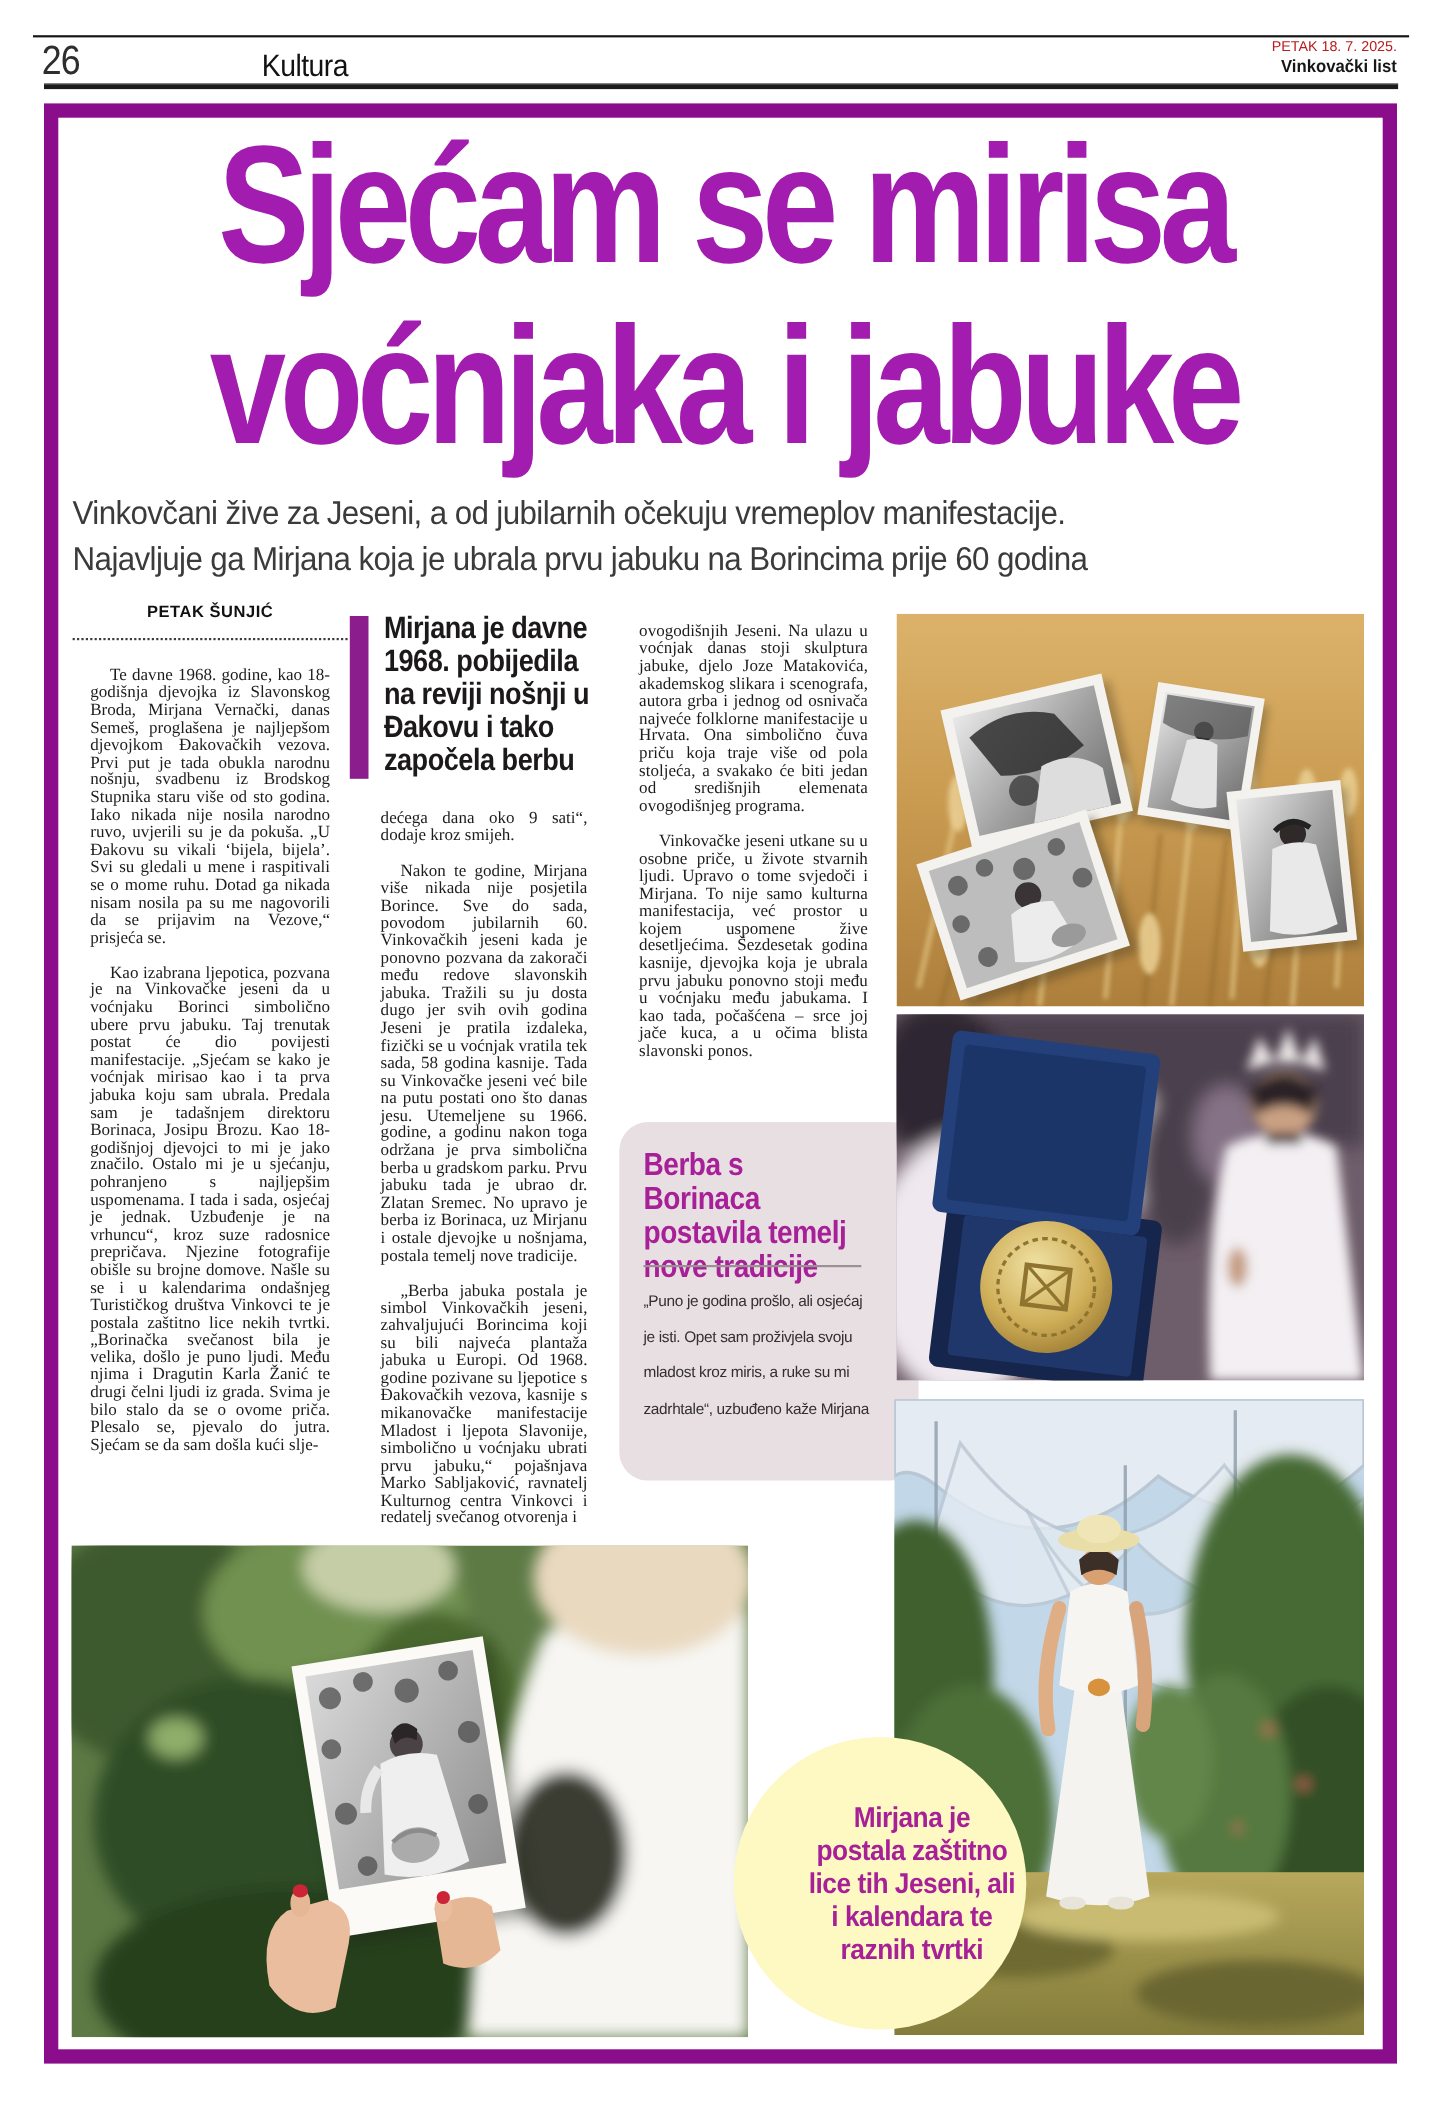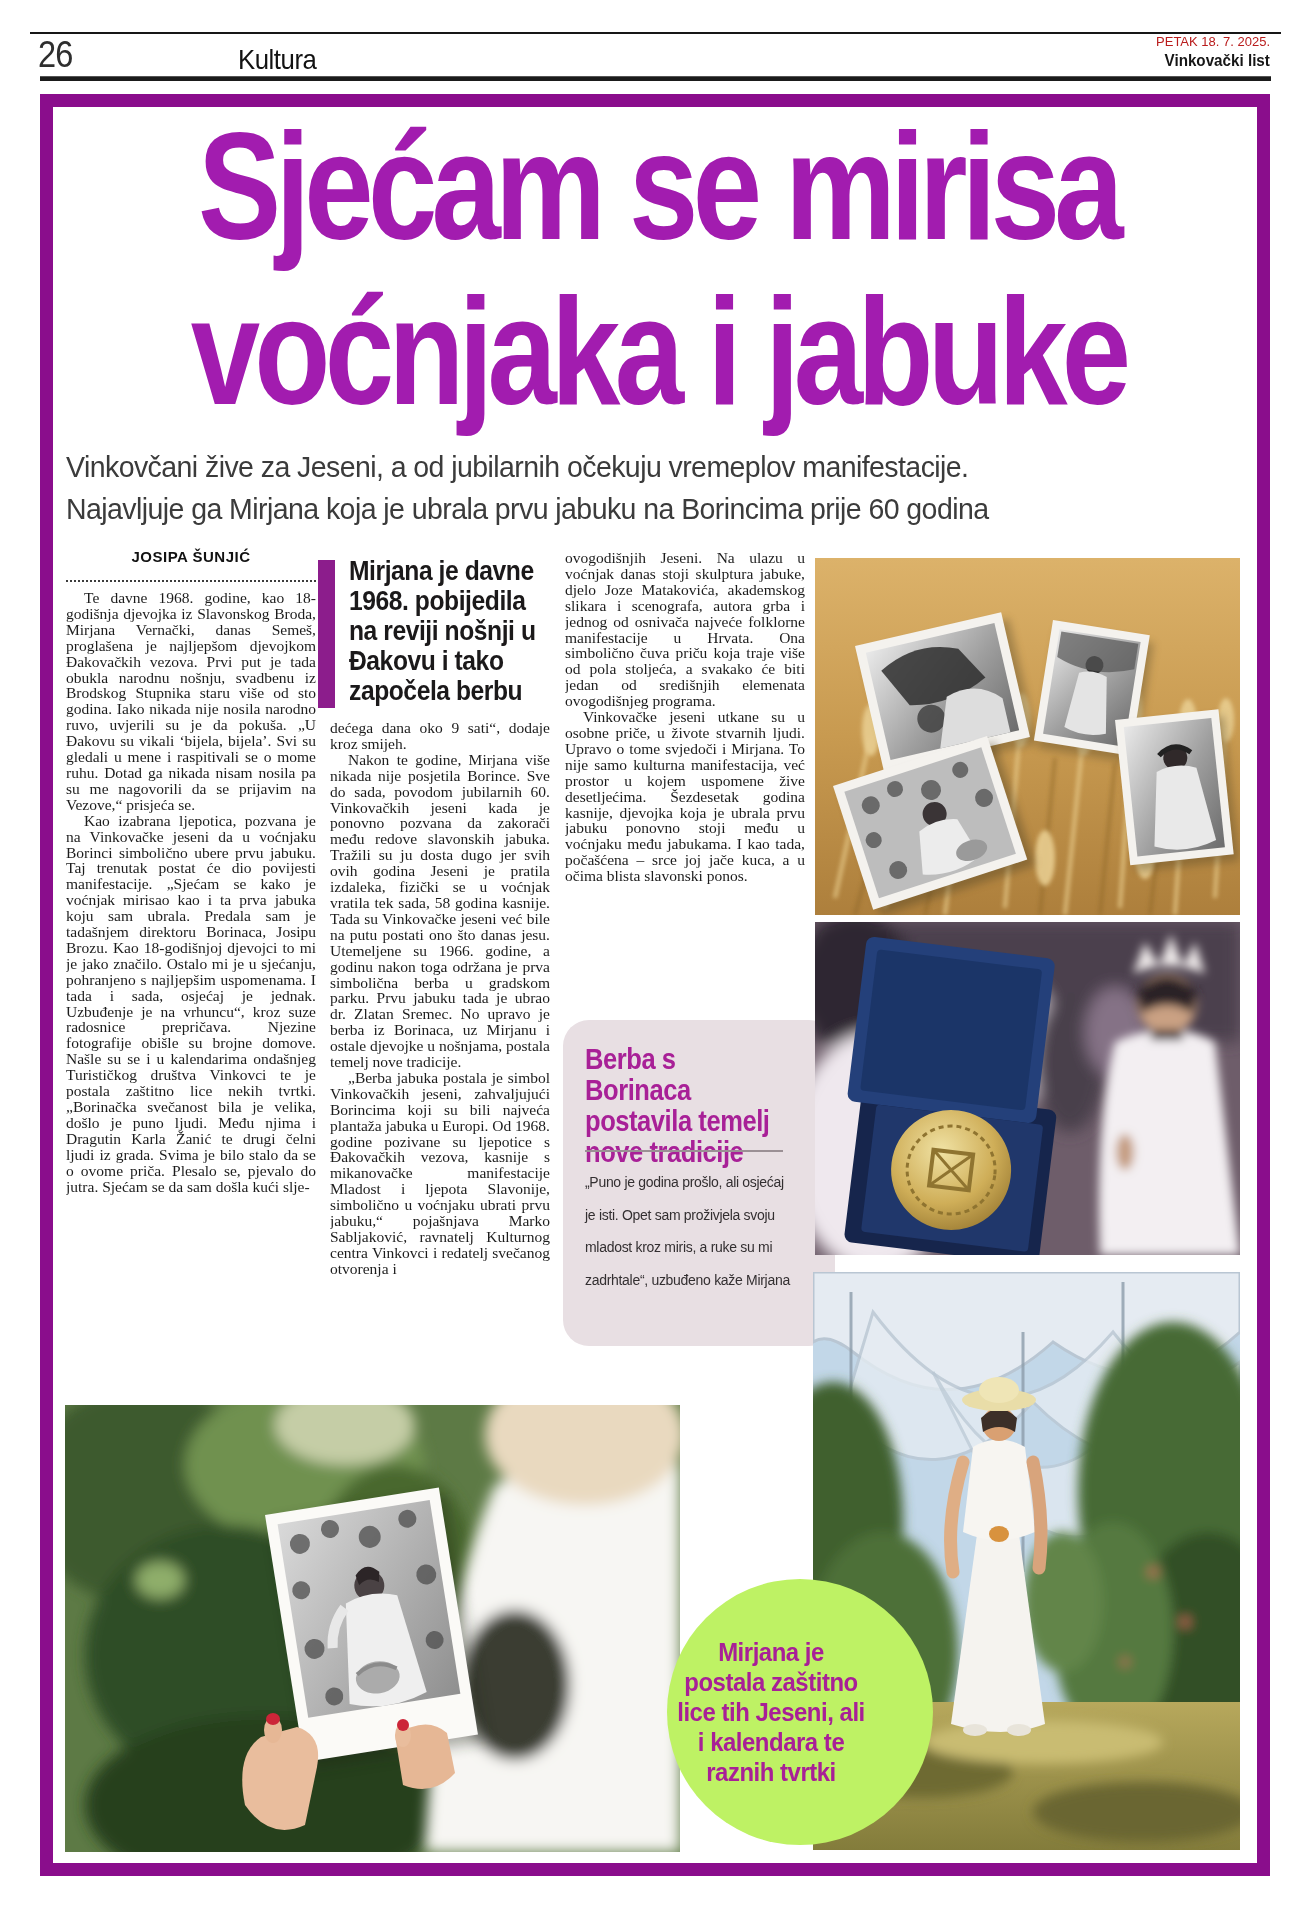--- a/index.html
+++ b/index.html
@@ -29,21 +29,21 @@
   .subtitle{left:66px;width:1140px;font-family:"Liberation Sans",sans-serif;font-size:30px;
             color:#3b3b3b;letter-spacing:-0.6px;transform:scaleX(.95);transform-origin:0 0;white-space:nowrap;}
 
   
   .byline{left:66px;top:548px;width:250px;text-align:center;font-family:"Liberation Sans",sans-serif;
           font-size:15px;font-weight:bold;letter-spacing:.5px;color:#111;}
   .byline-rule{left:66px;top:576px;width:250px;height:4px;border-bottom:2px dotted #3c3c3c;}
 
   
   .bodycol{font-size:15.5px;line-height:15.9px;text-align:justify;color:#1c1c1c;overflow:hidden;}
-  .bodycol p{margin:0;}
+  .bodycol p{margin:16px;}
   .bodycol p.ind{text-indent:18px;}
   .col1{left:66px;top:590px;width:250px;height:802px;}
   .col2{left:330px;top:720px;width:220px;height:676px;}
   .col3{left:565px;top:550px;width:240px;height:462px;}
 
   
   .pq-bar{left:318px;top:560px;width:17px;height:148px;background:#8c1d8c;}
   .pull-quote{left:349px;top:556px;width:235px;font-family:"Liberation Sans",sans-serif;
               font-weight:bold;font-size:28px;line-height:30px;color:#1b191a;letter-spacing:-0.5px;
               transform:scaleX(.88);transform-origin:0 0;}
@@ -51,22 +51,22 @@
   
   .info-box{left:563px;top:1020px;width:272px;height:326px;background:#e8dfe3;border-radius:26px;}
   .info-title{left:22px;top:24px;width:228px;font-family:"Liberation Sans",sans-serif;font-weight:bold;
               font-size:29px;line-height:31px;color:#a82097;letter-spacing:-0.5px;
               transform:scaleX(.88);transform-origin:0 0;}
   .info-rule{left:22px;top:130px;width:198px;height:2px;background:#9b9095;}
   .info-quote{left:22px;top:146px;width:206px;font-family:"Liberation Sans",sans-serif;
               font-size:14px;line-height:32.5px;color:#332f31;letter-spacing:-0.3px;}
 
   
-  .circle-note{left:667px;top:1579px;width:266px;height:266px;border-radius:50%;background:#bef264;
-               display:flex;align-items:center;justify-content:flex-start;}
+  .circle-note{left:667px;top:1579px;width:266px;height:266px;border-radius:50%;background:#fef9c3;
+               display:flex;align-items:center;justify-content:flex-end;}
   .circle-text{width:208px;text-align:center;font-family:"Liberation Sans",sans-serif;font-weight:bold;
                font-size:26px;line-height:30px;color:#a82097;letter-spacing:-0.5px;
                transform:scaleX(.92);}
 
   .photo{display:block;}
 </style>
 </head>
 <body>
 
 <div class="page">
@@ -81,21 +81,21 @@
   <div class="abs frame"></div>
 
   <div class="abs headline">
     <div class="hl-line">Sjećam se mirisa</div>
     <div class="hl-line">voćnjaka i jabuke</div>
   </div>
 
   <div class="abs subtitle" style="top:450px;">Vinkovčani žive za Jeseni, a od jubilarnih očekuju vremeplov manifestacije.</div>
   <div class="abs subtitle" style="top:492px;">Najavljuje ga Mirjana koja je ubrala prvu jabuku na Borincima prije 60 godina</div>
 
-  <div class="abs byline">JOSIPA ŠUNJIĆ</div>
+  <div class="abs byline">PETAK ŠUNJIĆ</div>
   <div class="abs byline-rule"></div>
 
   <div class="abs bodycol col1">
     <p class="ind">Te davne 1968. godine, kao 18-godišnja djevojka iz Slavonskog Broda, Mirjana Vernački, danas Semeš, proglašena je najljepšom djevojkom Đakovačkih vezova. Prvi put je tada obukla narodnu nošnju, svadbenu iz Brodskog Stupnika staru više od sto godina. Iako nikada nije nosila narodno ruvo, uvjerili su je da pokuša. „U Đakovu su vikali ‘bijela, bijela’. Svi su gledali u mene i raspitivali se o mome ruhu. Dotad ga nikada nisam nosila pa su me nagovorili da se prijavim na Vezove,“ prisjeća se.</p>
     <p class="ind">Kao izabrana ljepotica, pozvana je na Vinkovačke jeseni da u voćnjaku Borinci simbolično ubere prvu jabuku. Taj trenutak postat će dio povijesti manifestacije. „Sjećam se kako je voćnjak mirisao kao i ta prva jabuka koju sam ubrala. Predala sam je tadašnjem direktoru Borinaca, Josipu Brozu. Kao 18-godišnjoj djevojci to mi je jako značilo. Ostalo mi je u sjećanju, pohranjeno s najljepšim uspomenama. I tada i sada, osjećaj je jednak. Uzbuđenje je na vrhuncu“, kroz suze radosnice prepričava. Njezine fotografije obišle su brojne domove. Našle su se i u kalendarima ondašnjeg Turističkog društva Vinkovci te je postala zaštitno lice nekih tvrtki. „Borinačka svečanost bila je velika, došlo je puno ljudi. Među njima i Dragutin Karla Žanić te drugi čelni ljudi iz grada. Svima je bilo stalo da se o ovome priča. Plesalo se, pjevalo do jutra. Sjećam se da sam došla kući slje-</p>
   </div>
 
   <div class="abs pq-bar"></div>
   <div class="abs pull-quote">Mirjana je davne 1968. pobijedila na reviji nošnji u Đakovu i tako započela berbu</div>
 

